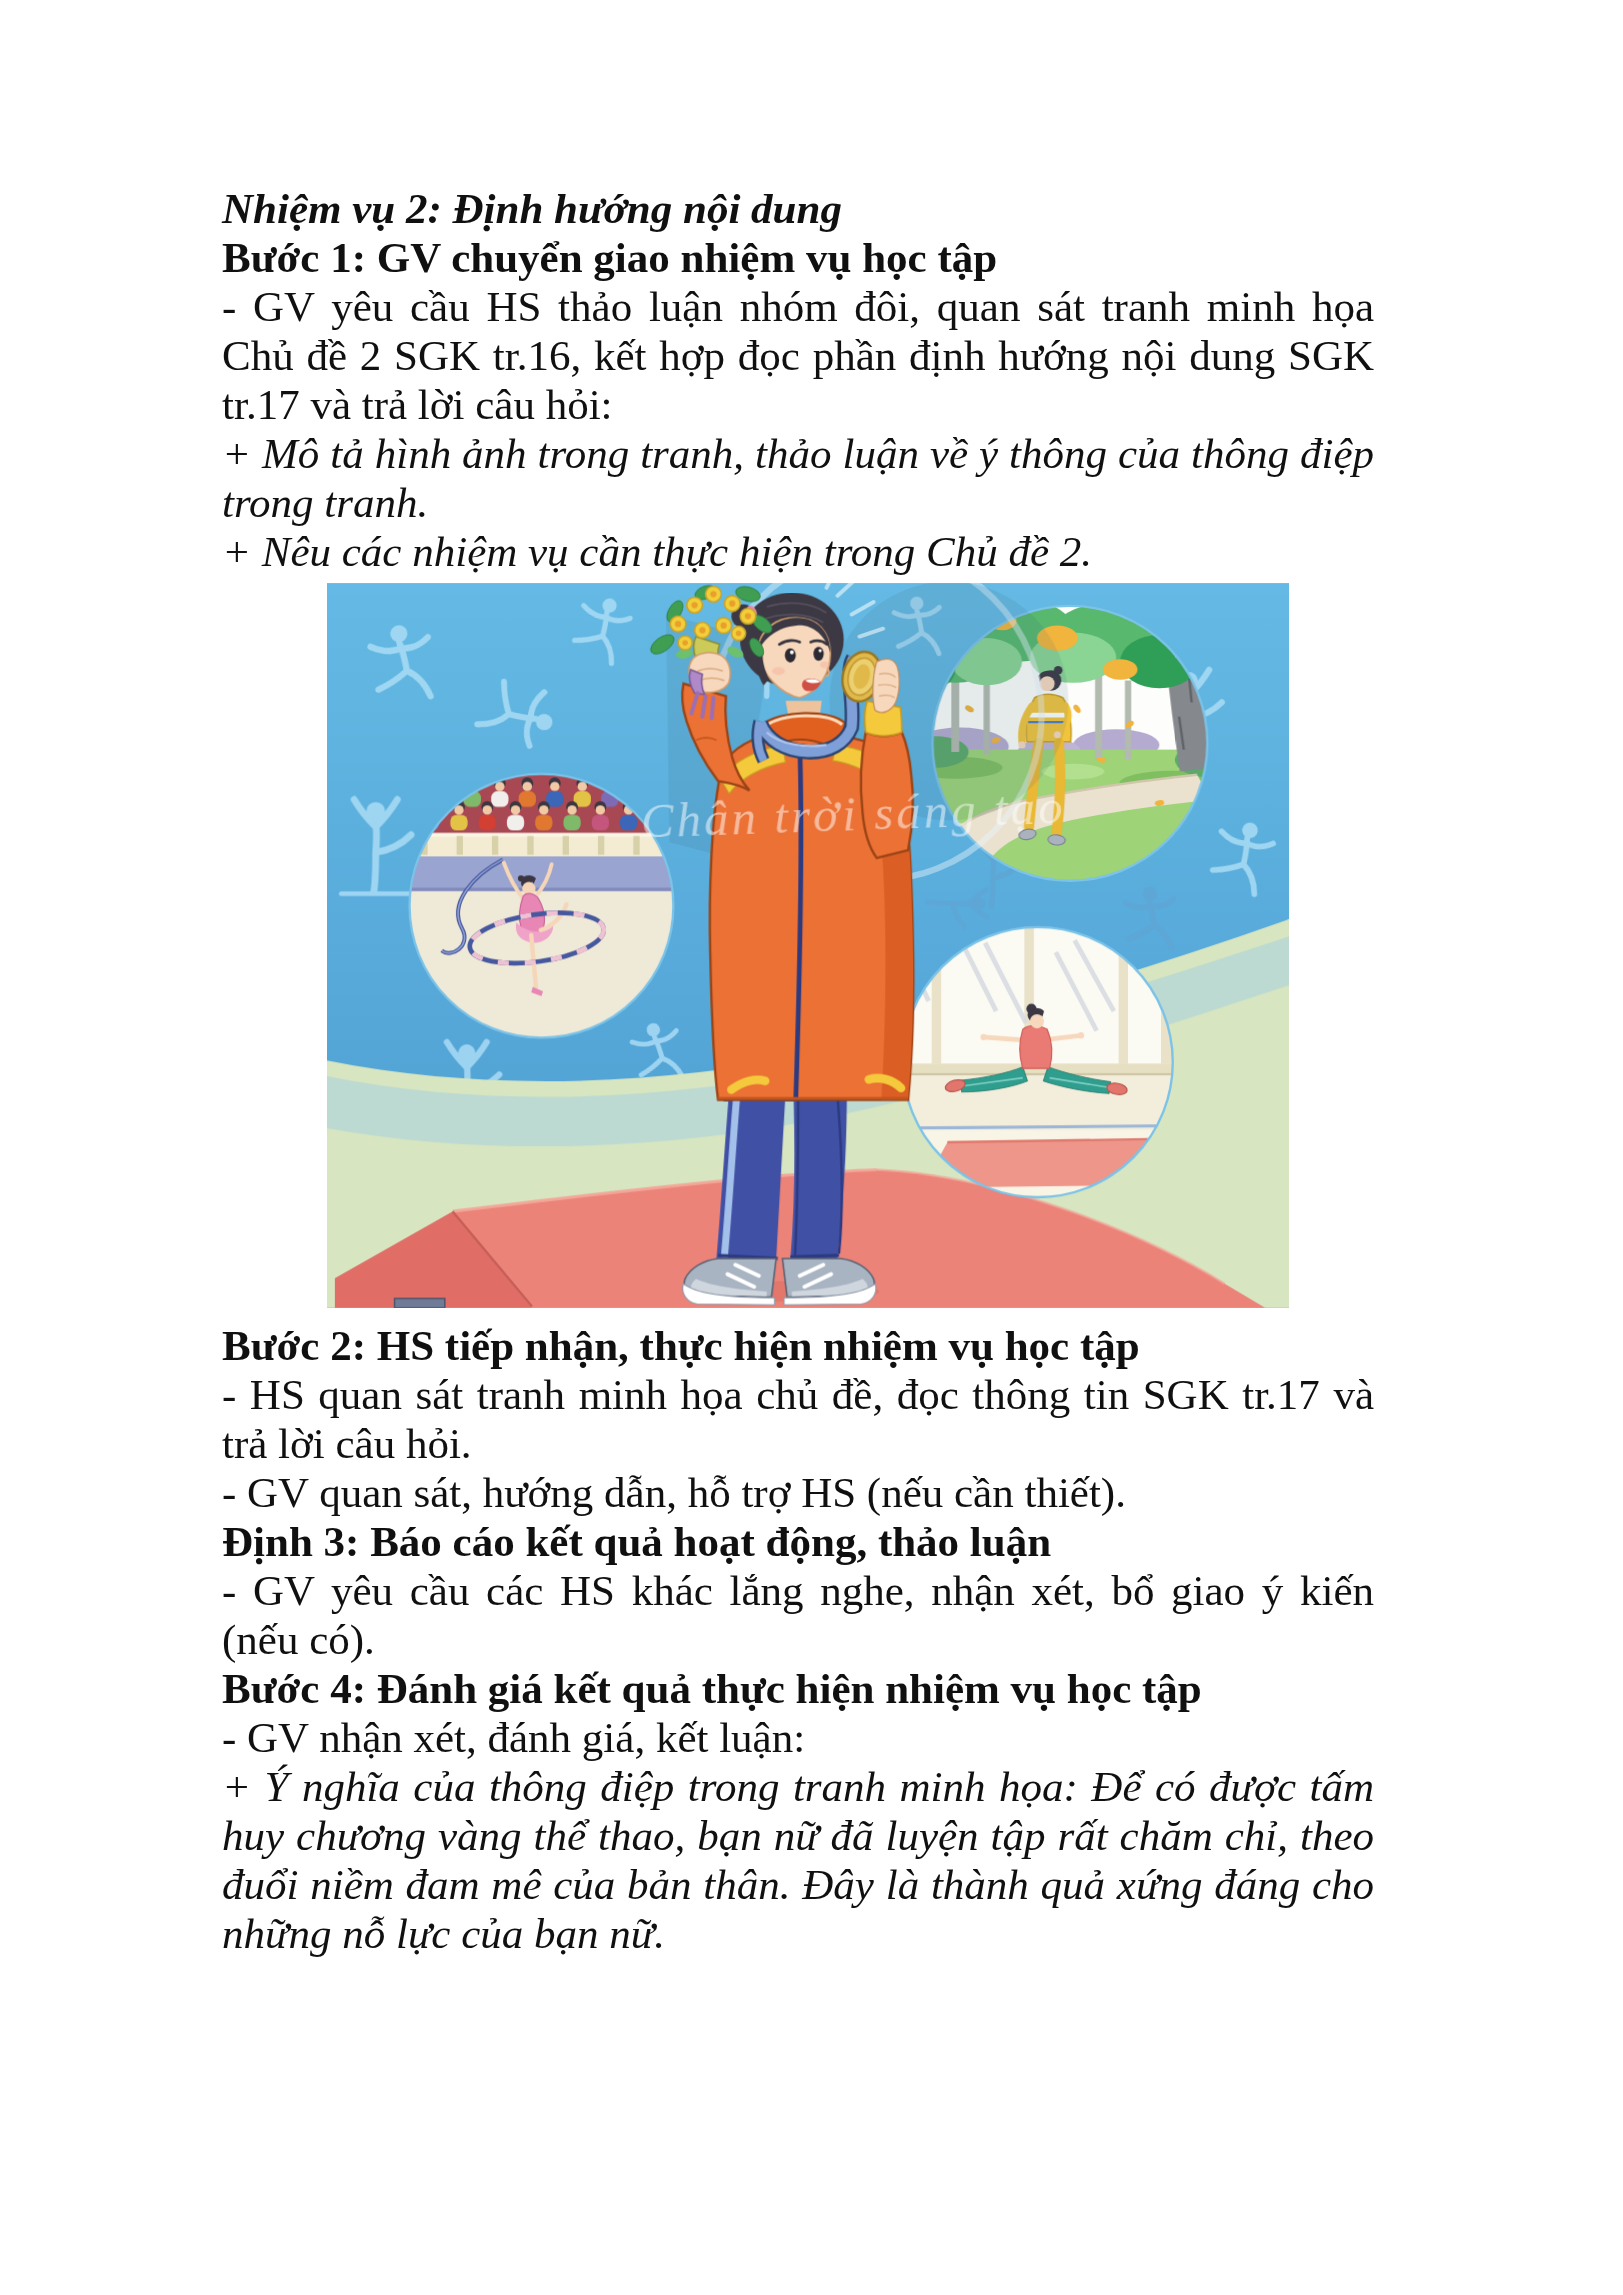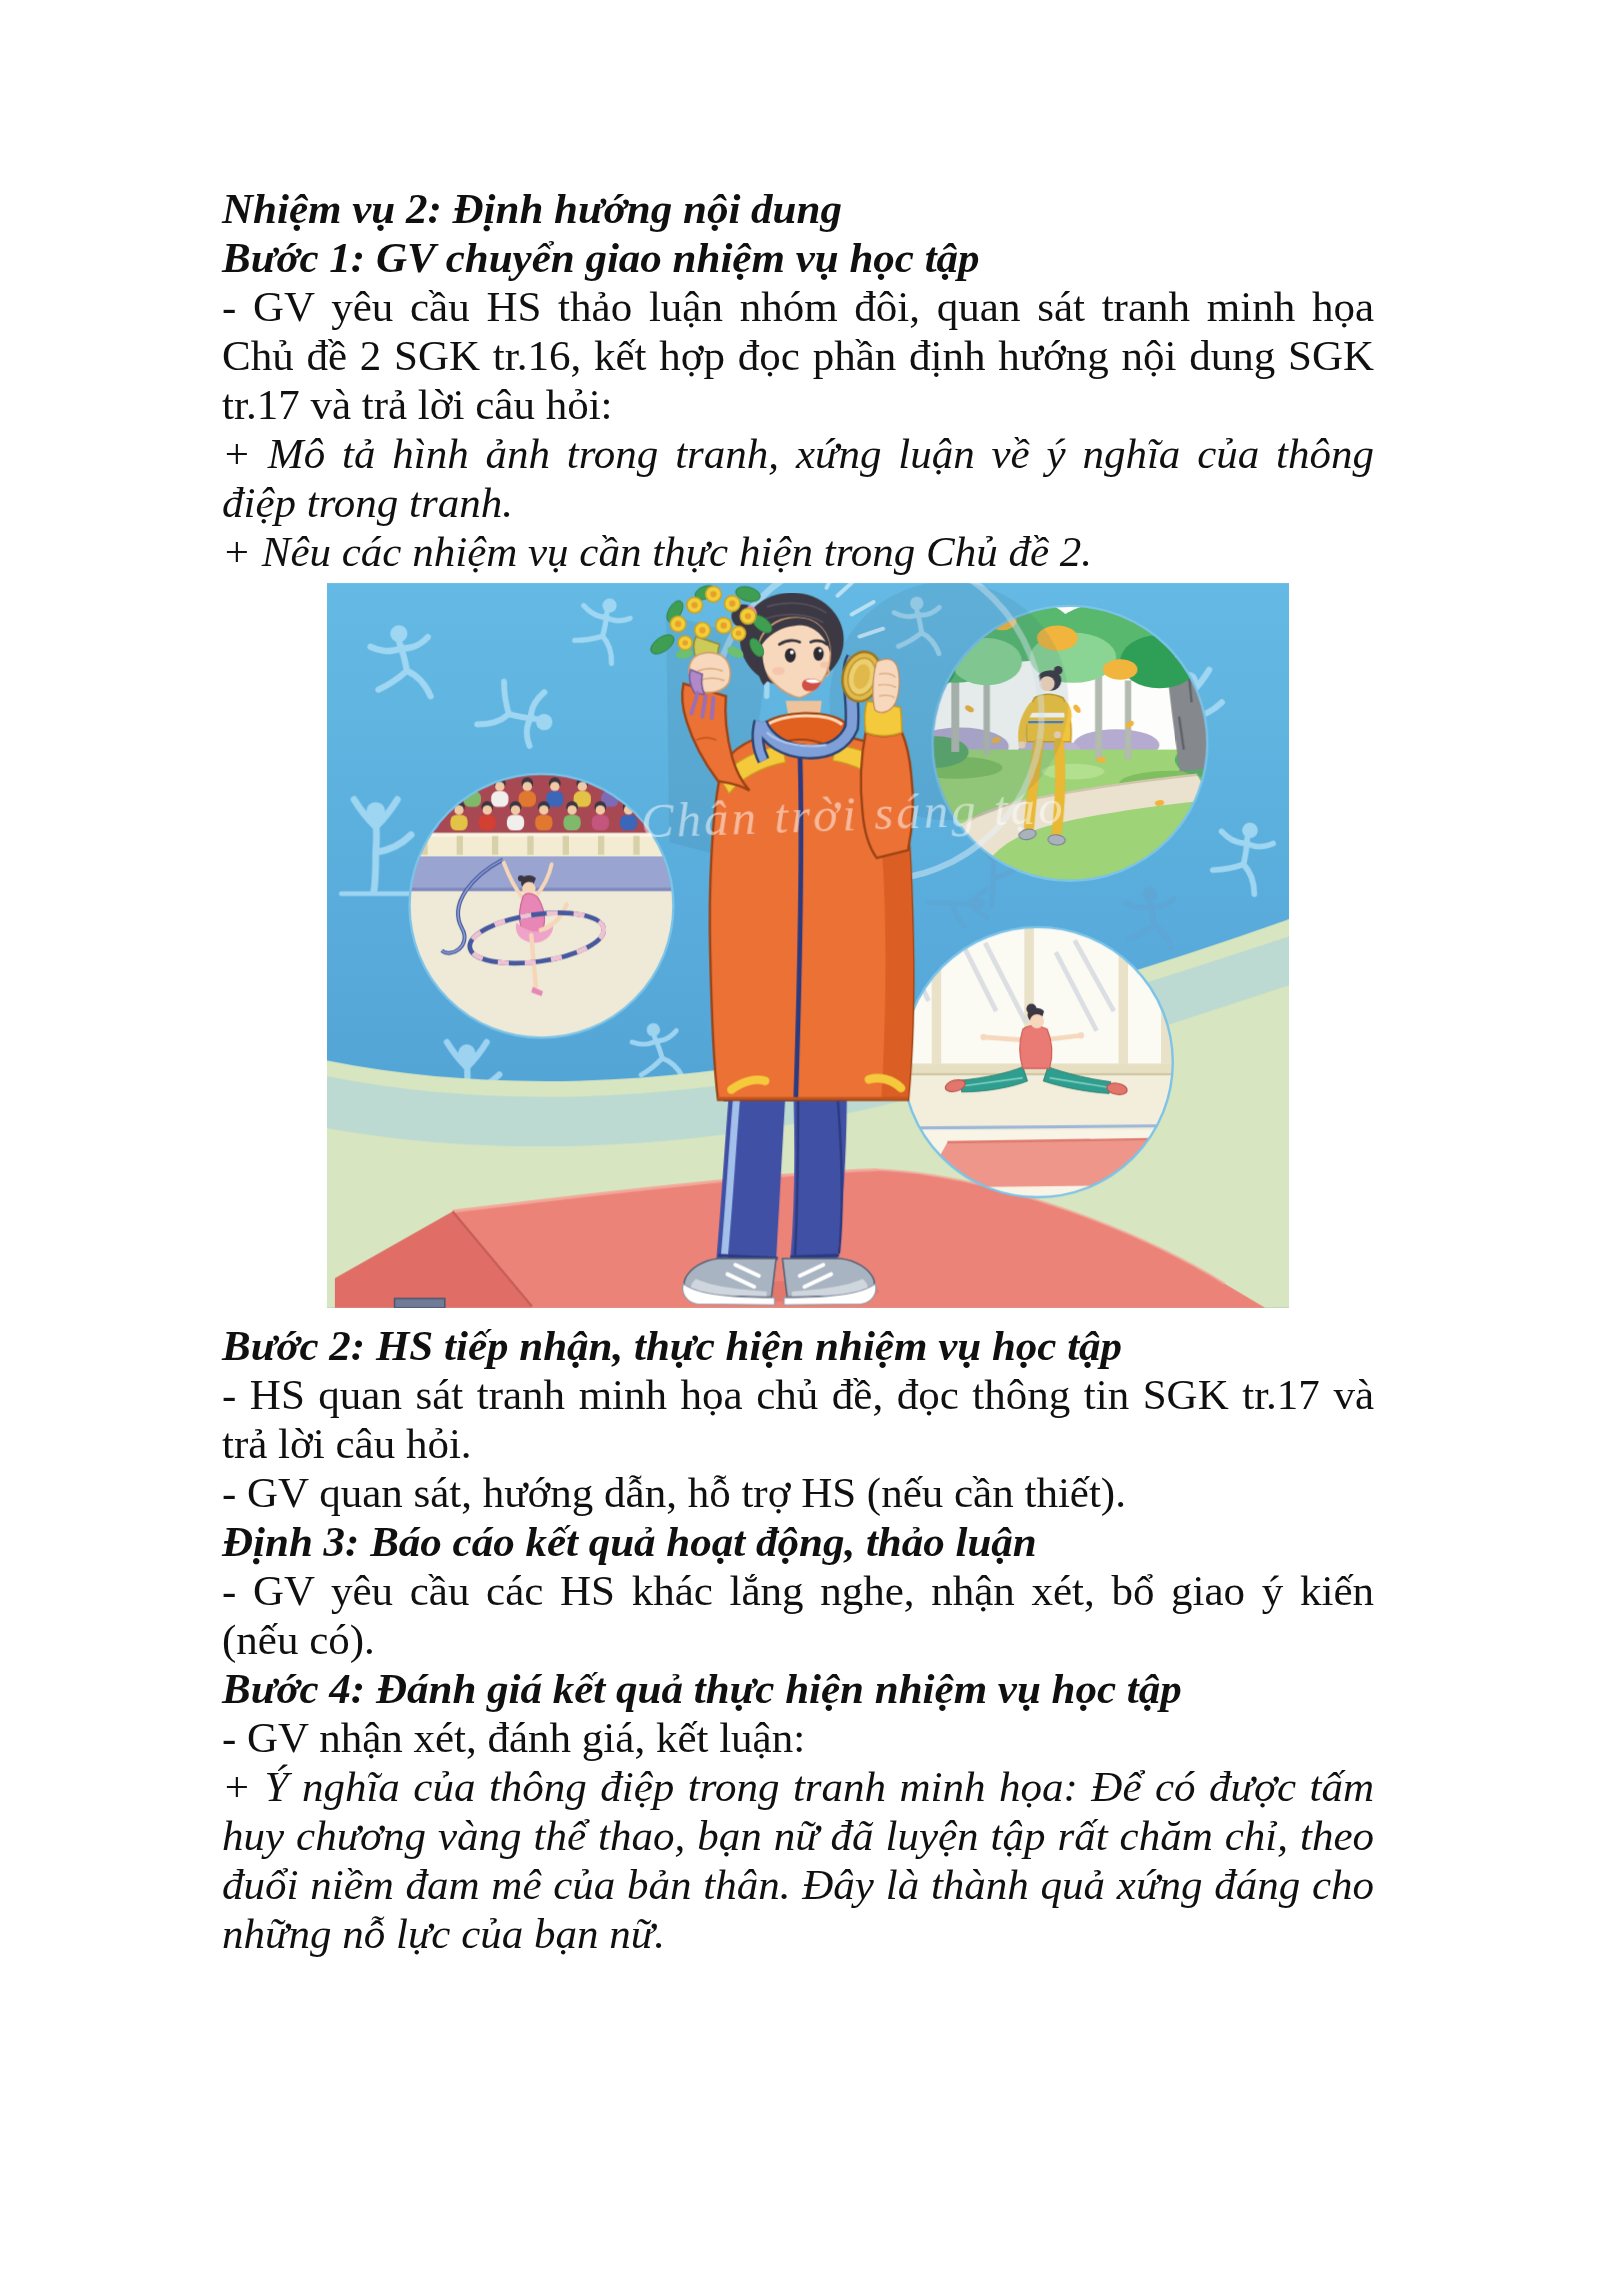--- a/index.html
+++ b/index.html
@@ -5,38 +5,38 @@
   html,body{margin:0;padding:0;}
   body{
     width:1623px;height:2295px;background:#ffffff;position:relative;
     font-family:"Liberation Serif","DejaVu Serif",serif;color:#101010;
   }
   .content{
     position:absolute;left:222px;top:184px;width:1152px;
     font-size:43px;line-height:49px;
   }
   .content p{margin:0;text-align:justify;}
-  .b{font-weight:bold;font-style:italic;}
+  .b{font-weight:bold;}
   .i{font-style:italic;}
   .bi{font-weight:bold;font-style:italic;}
   figure.illustration{
     margin:7px 0 13.4px 105px;width:962px;height:725px;padding:0;
   }
   figure.illustration svg{display:block;}
   .sil{stroke-linecap:round;stroke-linejoin:round;}
 </style>
 </head>
 <body>
 
 <div class="content">
 
   <p class="bi">Nhiệm vụ 2: Định hướng nội dung</p>
   <p class="b">Bước 1: GV chuyển giao nhiệm vụ học tập</p>
   <p>- GV yêu cầu HS thảo luận nhóm đôi, quan sát tranh minh họa Chủ đề 2 SGK tr.16, kết hợp đọc phần định hướng nội dung SGK tr.17 và trả lời câu hỏi:</p>
-  <p class="i">+ Mô tả hình ảnh trong tranh, xứng luận về ý nghĩa của thông điệp trong tranh.</p>
+  <p class="i">+ Mô tả hình ảnh trong tranh, thảo luận về ý thông của thông điệp trong tranh.</p>
   <p class="i">+ Nêu các nhiệm vụ cần thực hiện trong Chủ đề 2.</p>
 
   <figure class="illustration">
     <svg width="962" height="725" viewBox="0 0 1225 923" xmlns="http://www.w3.org/2000/svg" style="font-size:55px">
       <defs>
         <linearGradient id="skyg" x1="0" y1="0" x2="0" y2="1">
           <stop offset="0" stop-color="#64bae4"></stop>
             <stop offset="1" stop-color="#4b9bd0"></stop>
         </linearGradient>
         <clipPath id="clipArena">

